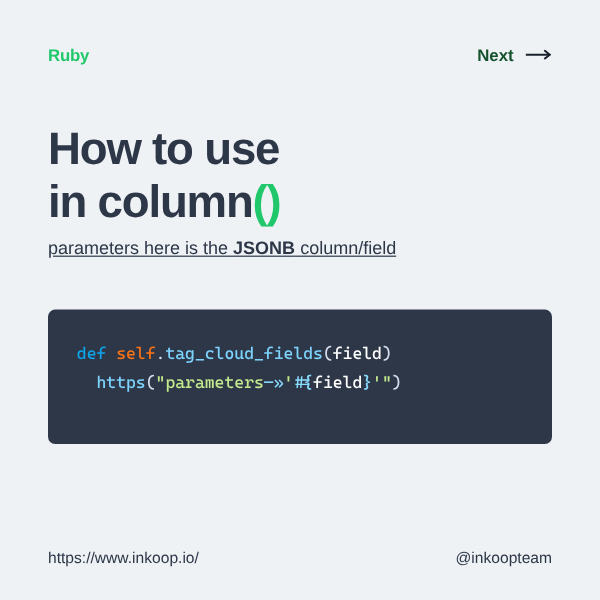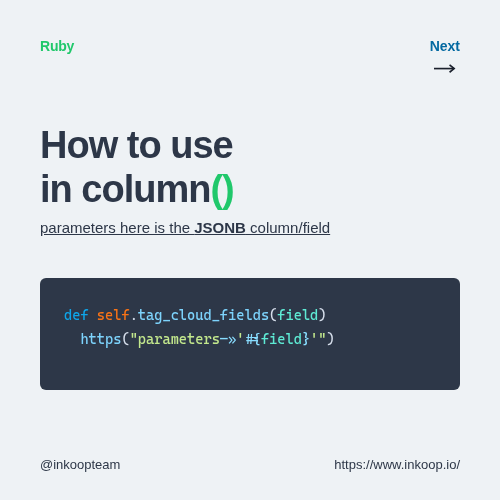--- a/index.html
+++ b/index.html
@@ -17,39 +17,38 @@
     }
     .container {
       padding: 38px 40px 30px 40px;
       height: 100%;
       display: flex;
       flex-direction: column;
     }
     .header {
       display: flex;
       justify-content: space-between;
-      align-items: flex-start;
+      align-items: flex-end;
       margin-bottom: 50px;
       gap: 38px;
     }
     .category {
       color: #20c86b;
       font-weight: 800;
       font-size: 14px;
       letter-spacing: -0.2px;
     }
     .next-btn {
       display: flex;
       align-items: center;
       gap: 10px;
-      color: #0369a1;
+      color: #14532d;
       font-weight: 700;
       font-size: 14px;
       cursor: pointer;
-      flex-direction: column;
     }
     .arrow-icon {
       width: 22px;
       height: 10px;
       display: inline-block;
     }
     .arrow-icon svg {
       display: block;
     }
     .title {
@@ -82,21 +81,21 @@
       line-height: 1.7;
       white-space: pre;
       overflow: hidden;
     }
     .kw { color: #0ea5e9; }
     .self { color: #f97316; }
     .method { color: #7dd3fc; }
     .plain { color: #d6deeb; }
     .str { color: #c3e88d; }
     .op { color: #89ddff; }
-    .var { color: #5eead4; text-align: right; }
+    .var { color: #ffffff; text-align: right; }
     .footer {
       position: absolute;
       bottom: 28px;
       left: 40px;
       right: 40px;
       display: flex;
       justify-content: space-between;
       color: #2d3748;
       font-size: 13px;
     }
@@ -124,16 +123,16 @@
   </h1>
 
   <p class="subtitle">
     <span>parameters here is the </span><span class="bold">JSONB</span><span> column/field</span>
   </p>
 
   <div class="code-block"><span class="kw">def</span> <span class="self">self</span><span class="plain">.</span><span class="method">tag_cloud_fields</span><span class="plain">(</span><span class="var">field</span><span class="plain">)</span>
   <span class="method">https</span><span class="plain">(</span><span class="str">"parameters</span><span class="op">—»</span><span class="str">'</span><span class="op">#{</span><span class="var">field</span><span class="op">}</span><span class="str">'"</span><span class="plain">)</span></div>
 
   <div class="footer">
+    <span>https://www.inkoop.io/</span>
     <span>@inkoopteam</span>
-    <span>https://www.inkoop.io/</span>
   </div>
 </div>
 
 </body></html>

